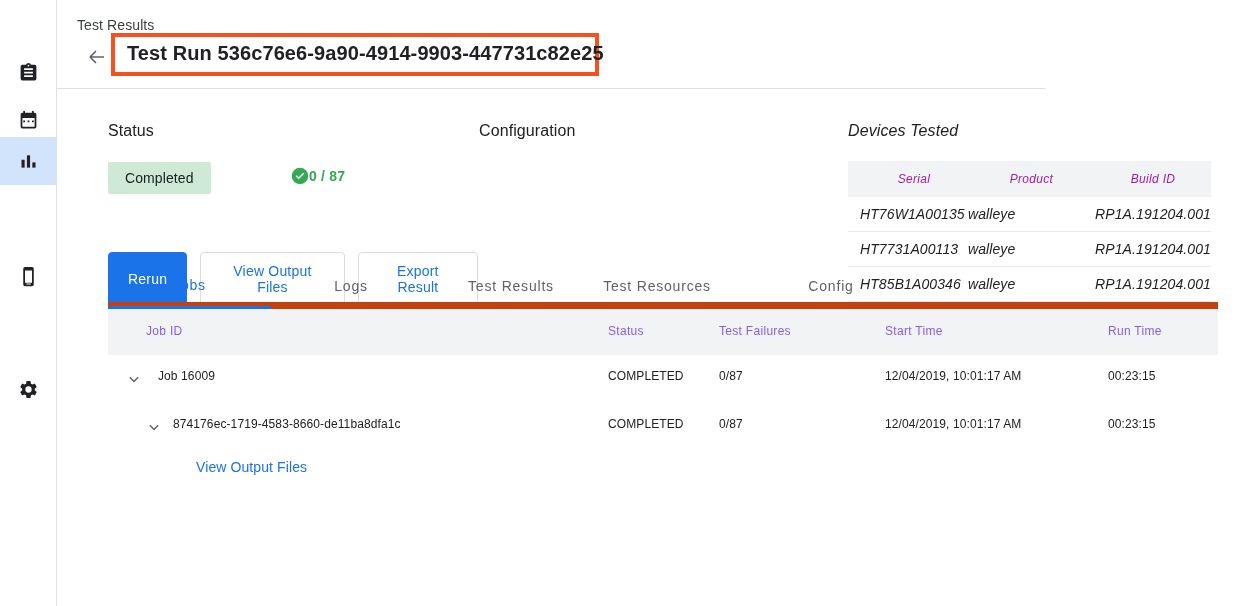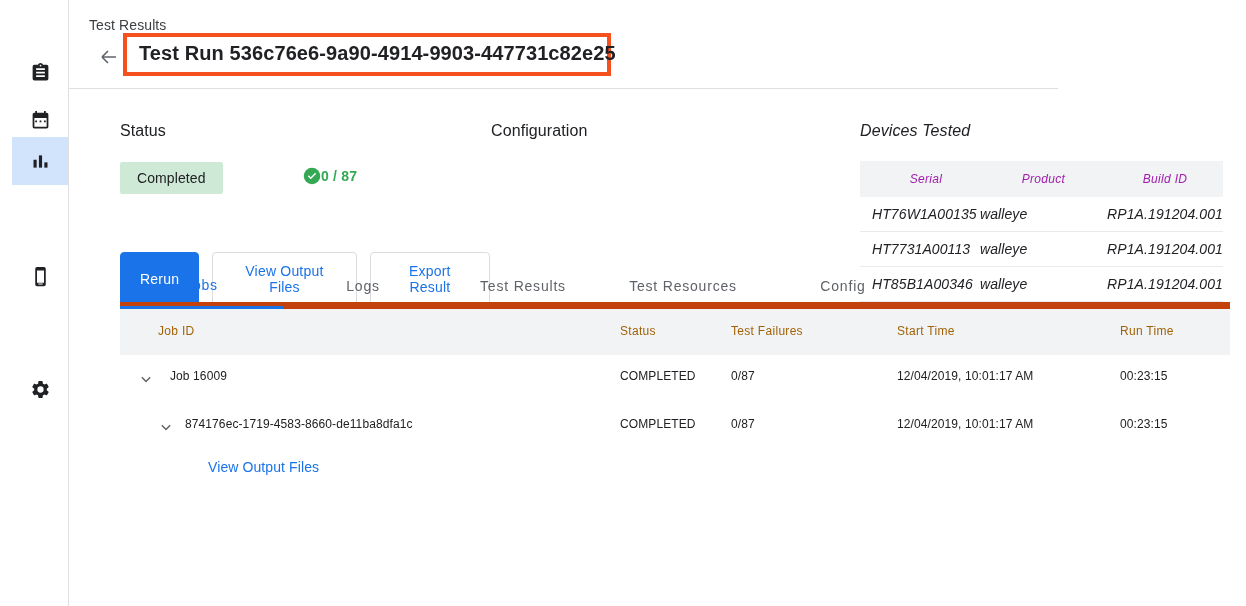--- a/index.html
+++ b/index.html
@@ -3,21 +3,21 @@
 <meta charset="utf-8">
 <style>
   * { box-sizing: border-box; margin: 0; padding: 0; }
   html, body {
     width: 1246px; height: 606px;
     background: #ffffff;
     font-family: "Liberation Sans", sans-serif;
     color: #202124;
     overflow: hidden;
   }
-  #app { position: relative; width: 1046px; height: 606px; display: flex; margin-left: 12px; }
+  #app { position: relative; width: 1046px; height: 606px; display: flex; }
 
   
   .sidebar {
     width: 57px; height: 606px;
     background: #ffffff;
     border-right: 1px solid #e0e0e0;
     flex: 0 0 57px;
     position: relative;
   }
   .side-item {
@@ -118,21 +118,21 @@
   }
   .tab.active { color: #1a73e8; border-bottom: 3px solid #1a73e8; }
 
   
   .jobs { position: absolute; left: 51px; top: 309px; width: 1110px; }
   .jobs-head {
     background: #f1f3f4; height: 46px; position: relative;
   }
   .jobs-head span {
     position: absolute; top: 15px;
-    font-size: 12px; color: #a16207; letter-spacing: .3px;
+    font-size: 12px; color: #8b5cf6; letter-spacing: .3px;
   }
   .job-row { position: relative; height: 48px; }
   .job-row span.cell { position: absolute; top: 14px; font-size: 12px; color: #202124; letter-spacing: .1px; }
   .chev {
     position: absolute; top: 14px; width: 20px; height: 20px; cursor: pointer; color: #5f6368;
   }
   .link-row { position: relative; height: 44px; }
   .out-link {
     position: absolute; left: 88px; top: 8px;
     font-size: 14px; color: #1a73e8; letter-spacing: .1px; cursor: pointer;
@@ -258,21 +258,21 @@
           </tbody>
         </table>
       </div>
 
     </div>
 
     <div class="tabs">
       <div class="tab active" style="left:0px;width:163px;">Jobs</div>
       <div class="tab" style="left:163px;width:160px;">Logs</div>
       <div class="tab" style="left:323px;width:160px;">Test Results</div>
-      <div class="tab" style="left:483px;width:160px;">Test Resources</div>
+      <div class="tab" style="left:469px;width:160px;">Test Resources</div>
       <div class="tab" style="left:643px;width:160px;">Config</div>
     </div>
 
     <div class="jobs">
       <div class="jobs-head">
         <span style="left:38px;">Job ID</span>
         <span class="c-status">Status</span>
         <span class="c-fail">Test Failures</span>
         <span class="c-start">Start Time</span>
         <span class="c-run">Run Time</span>

